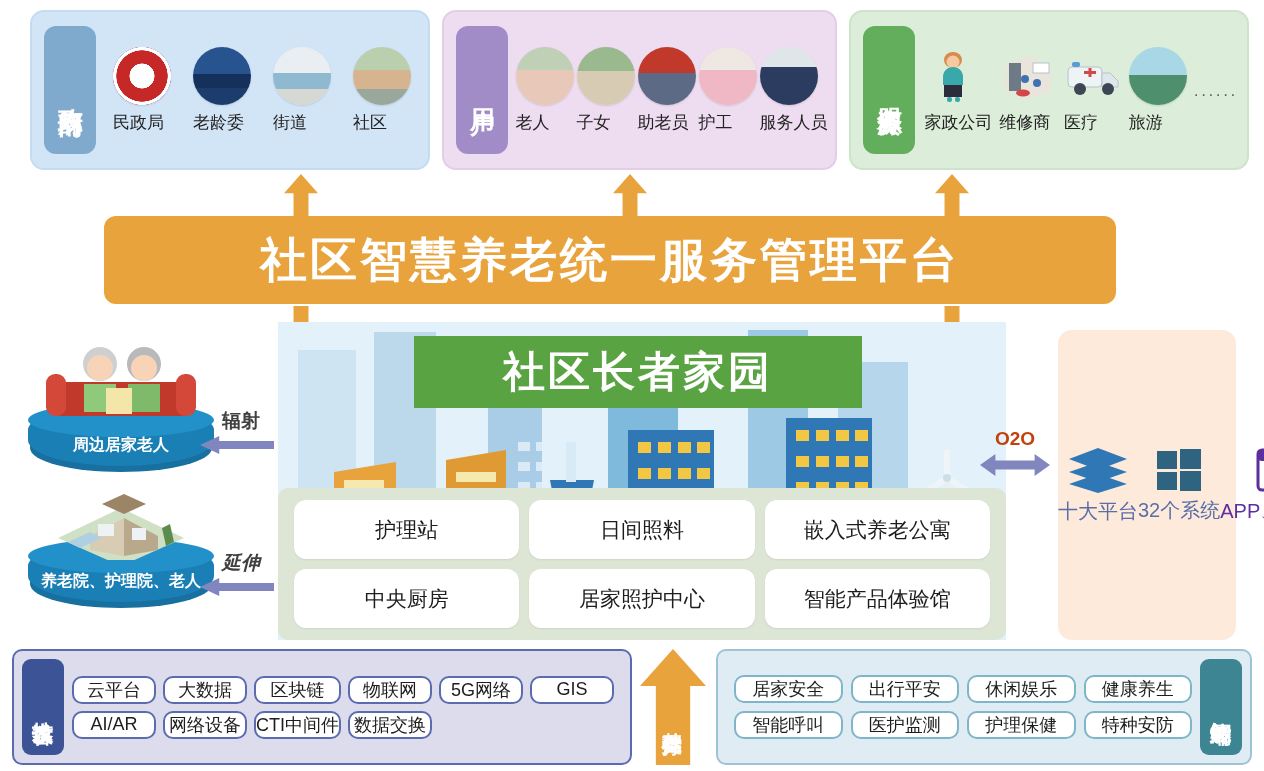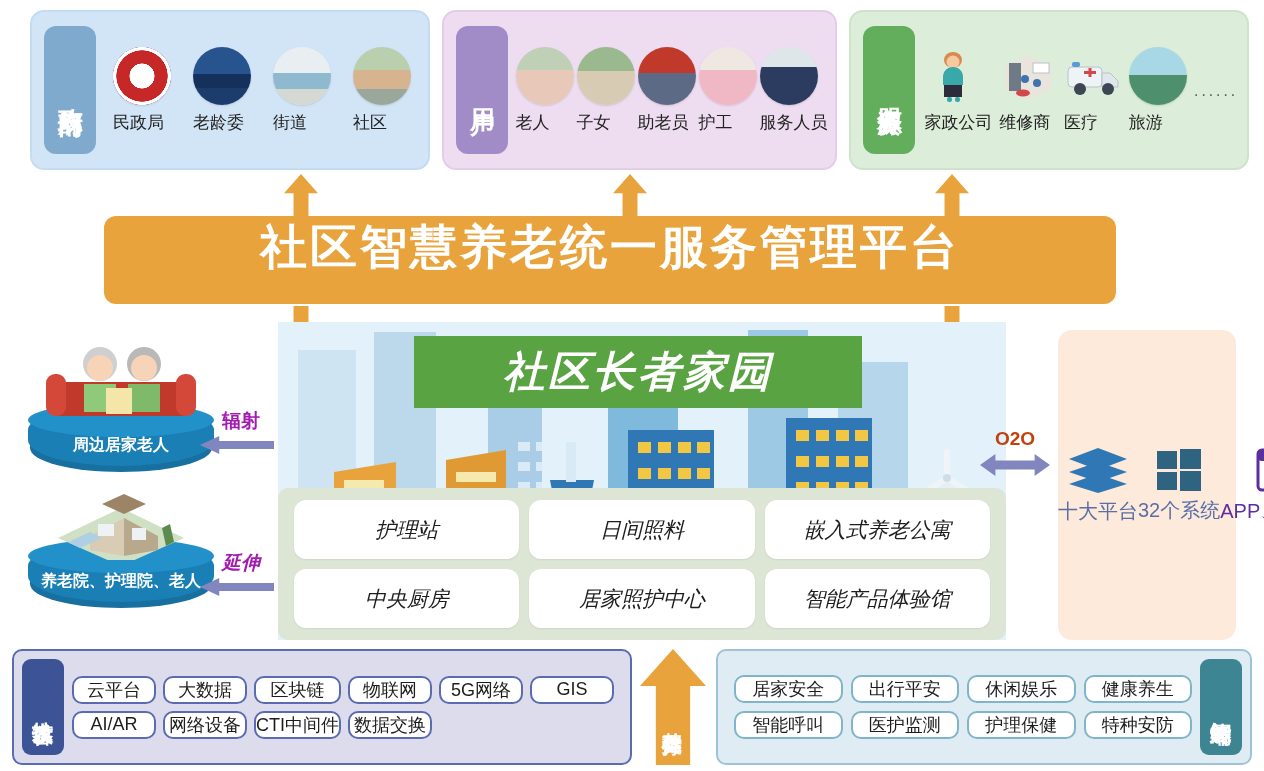--- a/index.html
+++ b/index.html
@@ -64,30 +64,30 @@
   }
   .arrow-down-o {
     position: absolute; width: 34px; height: 46px; background: #e8a33d;
     clip-path: polygon(28% 0, 72% 0, 72% 58%, 100% 58%, 50% 100%, 0 58%, 28% 58%);
   }
 
   
   .platform {
     position: absolute; left: 104px; top: 216px; width: 1012px; height: 88px;
     background: #e8a33d; border-radius: 12px;
-    display: flex; align-items: flex-start; justify-content: center;
+    display: flex; align-items: center; justify-content: center;
   }
   .platform-title {
     color: #ffffff; font-size: 47px; font-weight: 700; letter-spacing: 3px;
   }
 
   
   .scene {
     position: absolute; left: 278px; top: 322px; width: 728px; height: 318px;
-    background: #e3f1fb; border-radius: 0; overflow: hidden; font-style: italic;
+    background: #e3f1fb; border-radius: 0; overflow: hidden;
   }
   .sky { position: absolute; inset: 0; background: #e3f1fb; }
   .green-title {
     position: absolute; left: 136px; top: 14px; width: 448px; height: 72px;
     background: #5aa343; display: flex; align-items: center; justify-content: center;
     z-index: 6;
   }
   .green-title span { color: #fff; font-size: 42px; font-weight: 700; letter-spacing: 3px; }
 
   .turbine { position: absolute; right: 28px; bottom: 86px; width: 60px; height: 110px; z-index: 4; }
@@ -122,21 +122,21 @@
     padding-bottom: 10px; white-space: nowrap;
   }
   .cyl-art { position: absolute; left: 0; right: 0; bottom: 42px; height: 80px; z-index: 2; }
 
   
   .p-arrow {
     position: absolute; width: 74px; height: 18px; background: #8187be;
     clip-path: polygon(100% 28%, 100% 72%, 26% 72%, 26% 100%, 0 50%, 26% 0, 26% 28%);
   }
   .p-label {
-    position: absolute; font-size: 19px; font-weight: 700; color: #a21caf;
+    position: absolute; font-size: 19px; font-weight: 700; color: #404040;
     white-space: nowrap;
   }
 
   
   .right-panel {
     position: absolute; left: 1058px; top: 330px; width: 178px; height: 310px;
     background: #fdeadb; border-radius: 14px;
     display: flex; align-items: center;
     justify-content: space-around; padding: 14px 0;
   }

